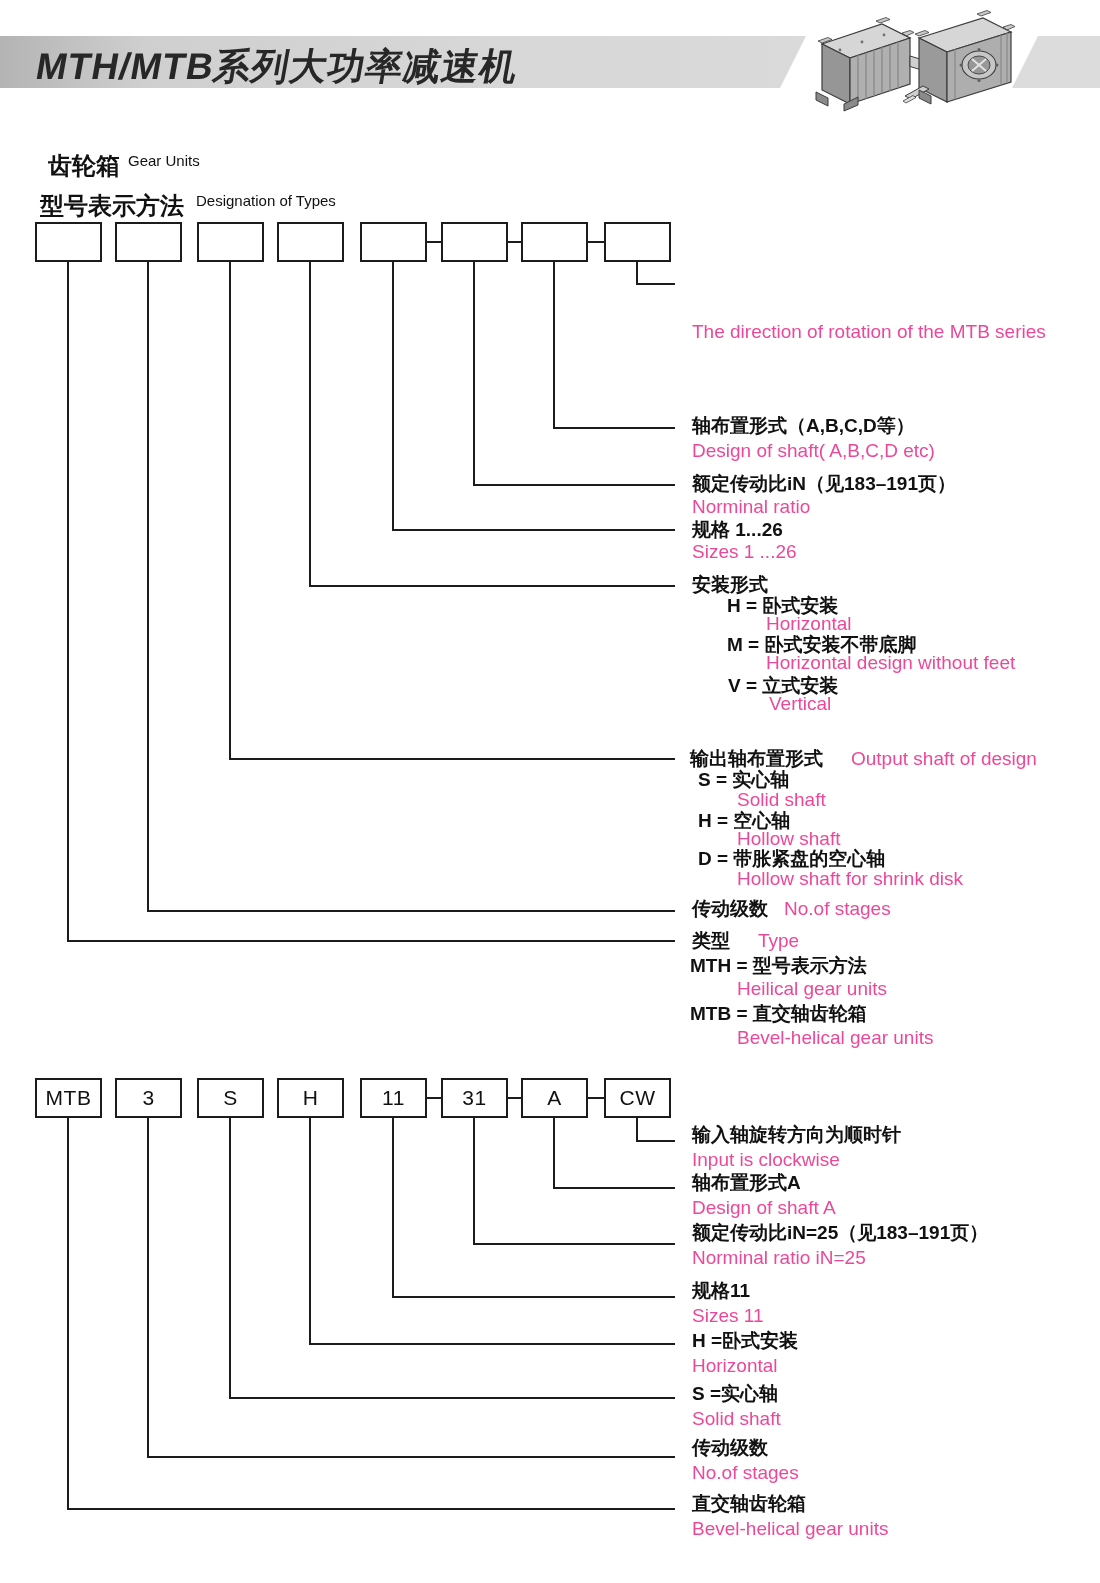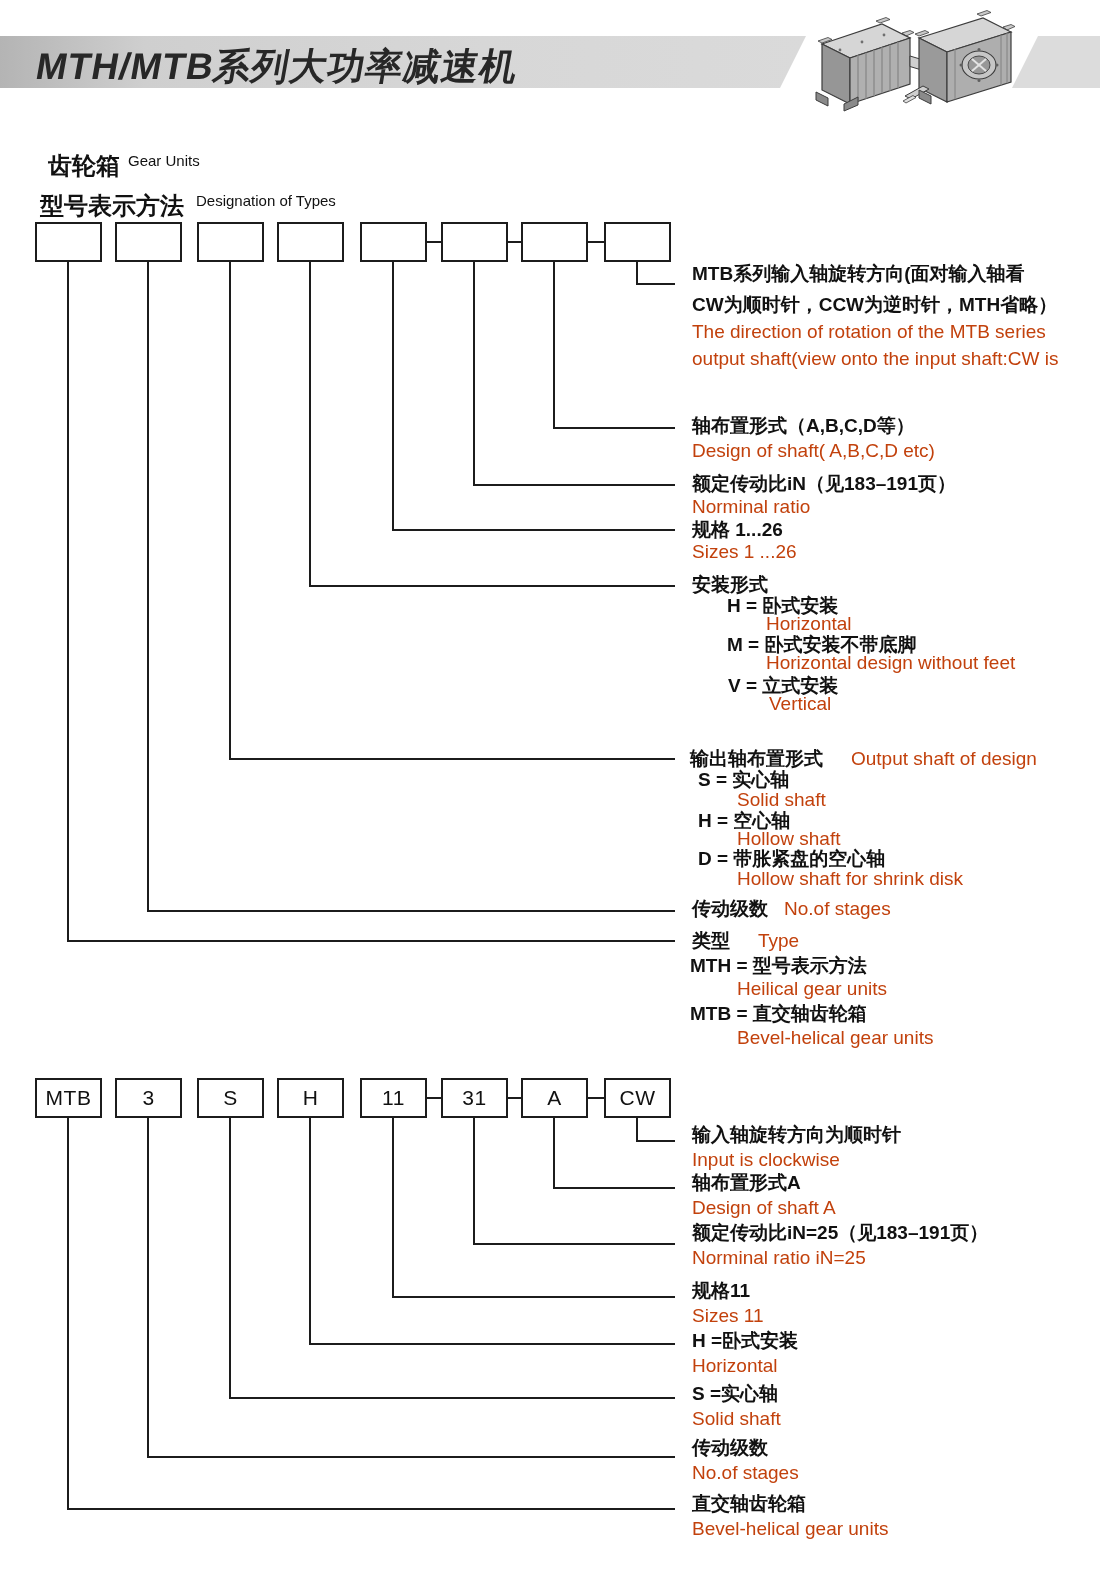--- a/index.html
+++ b/index.html
@@ -6,21 +6,21 @@
   body{font-family:"Liberation Sans","DejaVu Sans",sans-serif;}
   #page{position:relative;width:1100px;height:1583px;background:#ffffff;overflow:hidden;}
   .abs{position:absolute;}
   .band{position:absolute;top:36px;height:52px;}
   .band1{left:0;width:806px;background:linear-gradient(90deg,#b4b4b4 0%,#cfcfcf 18%,#d7d7d7 60%,#dadada 100%);clip-path:polygon(0 0,100% 0,calc(100% - 26px) 100%,0 100%);}
   .band2{left:1012px;width:88px;background:#dcdcdc;clip-path:polygon(26px 0,100% 0,100% 100%,0 100%);}
   .pagetitle{position:absolute;left:32px;top:42px;font-size:37px;font-weight:700;color:#272727;letter-spacing:1px;transform:skewX(-10deg);transform-origin:left bottom;white-space:nowrap;}
   .h-cn{font-size:24px;font-weight:700;color:#111;white-space:nowrap;}
   .h-en{font-size:15px;font-weight:400;color:#111;white-space:nowrap;}
   .cn{font-size:19px;font-weight:700;color:#111;white-space:nowrap;line-height:1.15;}
-  .en{font-size:19px;font-weight:400;color:#c2410c;white-space:nowrap;line-height:1.15;text-align:right;}
+  .en{font-size:19px;font-weight:400;color:#ec4899;white-space:nowrap;line-height:1.15;text-align:right;}
   .codebox{position:absolute;width:67px;box-sizing:border-box;border:2.2px solid #1c1c1c;background:#fff;display:flex;align-items:center;justify-content:center;font-size:21px;color:#111;letter-spacing:.5px;}
   .r1{top:222px;height:40px;}
   .r2{top:1078px;height:40px;}
   svg.lines{position:absolute;left:0;top:0;pointer-events:none;}
   .gap28{display:inline-block;width:28px;}
   .gap16{display:inline-block;width:16px;}
 </style>
 </head>
 <body>
 
@@ -113,24 +113,21 @@
 
   <div class="codebox r1" style="left:35px"></div>
   <div class="codebox r1" style="left:115px"></div>
   <div class="codebox r1" style="left:197px"></div>
   <div class="codebox r1" style="left:277px"></div>
   <div class="codebox r1" style="left:360px"></div>
   <div class="codebox r1" style="left:441px"></div>
   <div class="codebox r1" style="left:521px"></div>
   <div class="codebox r1" style="left:604px"></div>
 
-  <div class="abs cn" style="left:692px;top:263px">MTB系列输入轴旋转方向(面对输入轴看</div>
-  <div class="abs cn" style="left:692px;top:294px">CW为顺时针，CCW为逆时针，MTH省略）</div>
   <div class="abs en" style="left:692px;top:321px">The direction of rotation of the MTB series</div>
-  <div class="abs en" style="left:692px;top:348px">output shaft(view onto the input shaft:CW is</div>
 
   <div class="abs cn" style="left:692px;top:415px">轴布置形式（A,B,C,D等）</div>
   <div class="abs en" style="left:692px;top:440px">Design of shaft( A,B,C,D etc)</div>
 
   <div class="abs cn" style="left:692px;top:473px">额定传动比iN（见183–191页）</div>
   <div class="abs en" style="left:692px;top:496px">Norminal ratio</div>
 
   <div class="abs cn" style="left:692px;top:519px">规格 1...26</div>
   <div class="abs en" style="left:692px;top:541px">Sizes 1 ...26</div>
 

